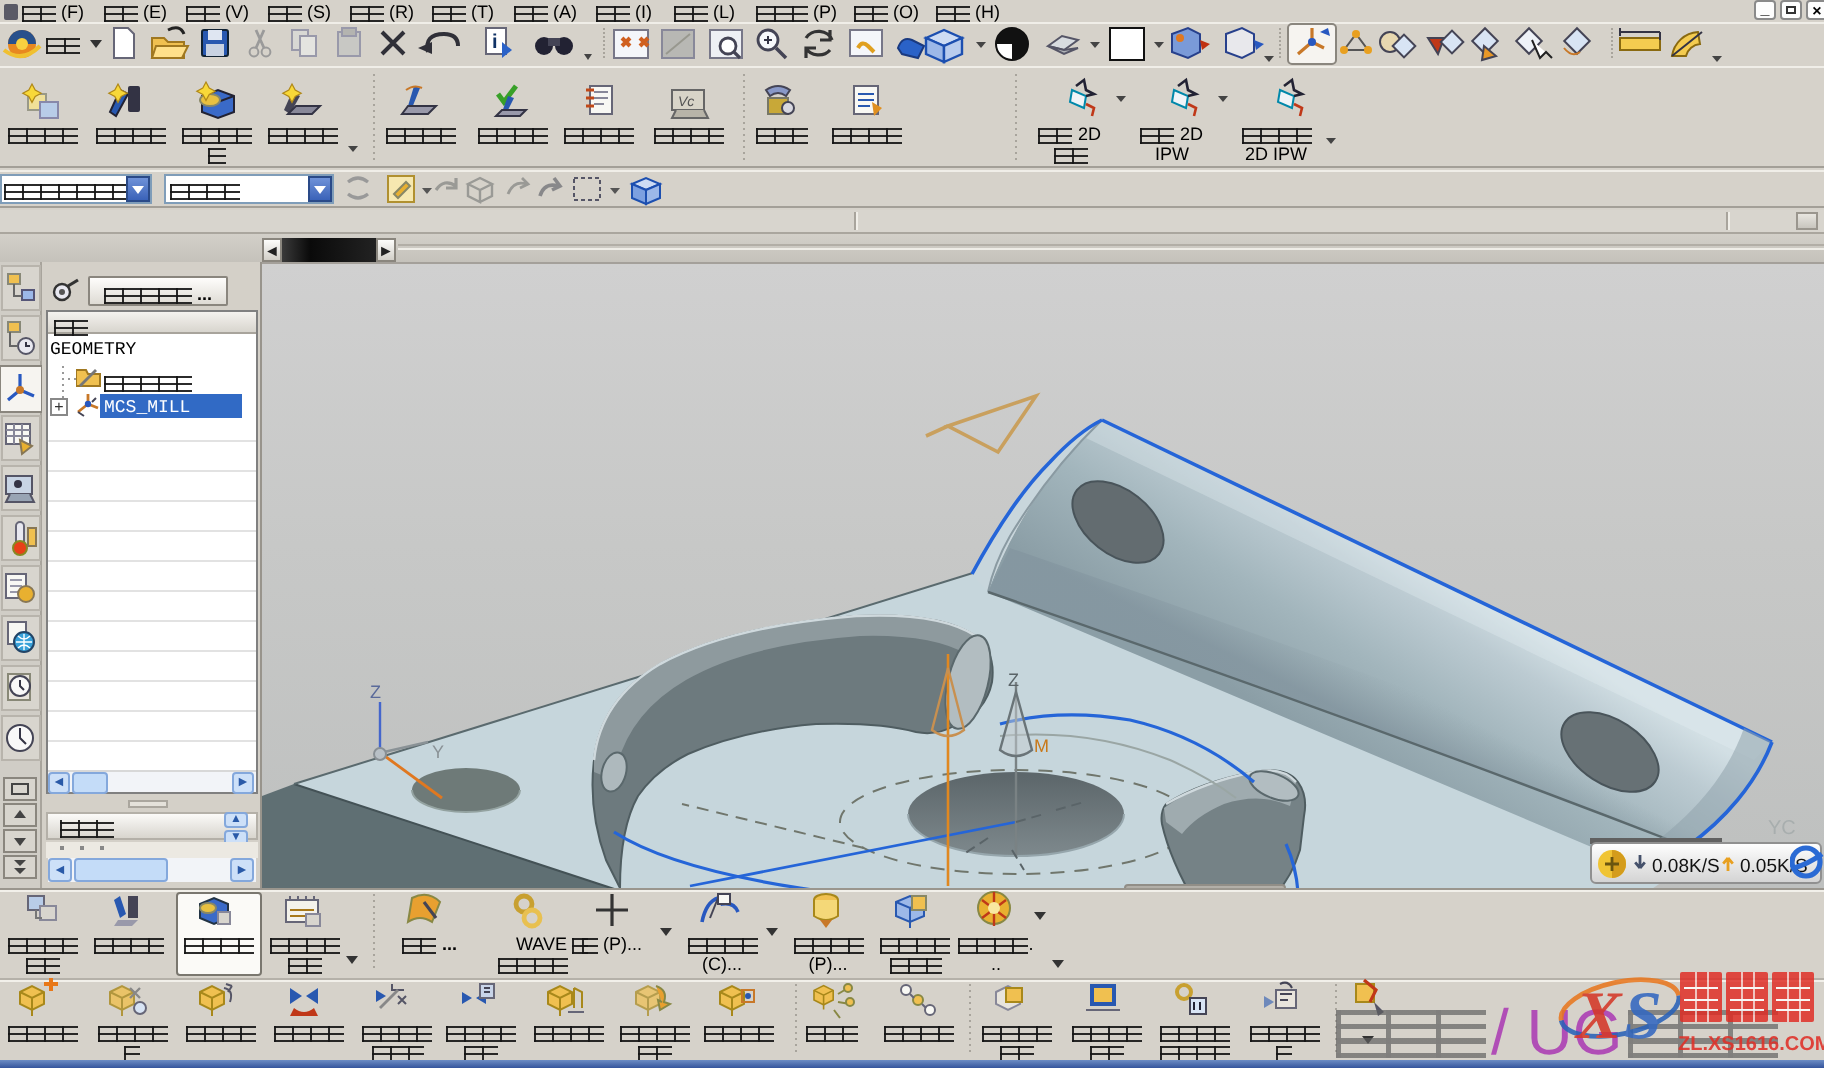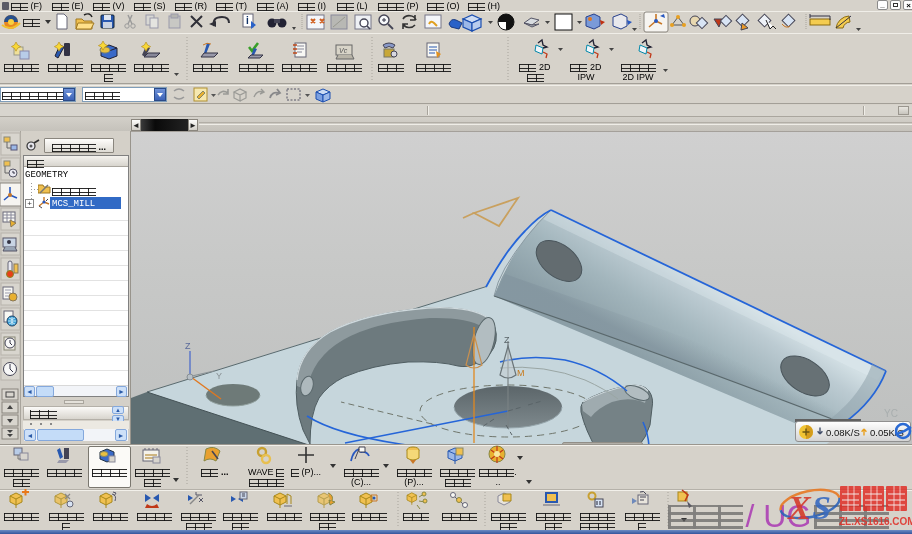--- a/index.html
+++ b/index.html
@@ -605,21 +605,21 @@
  <path d="M517,12 l6,0 -3,4 z" fill="#333"></path>
  <path d="M526,36 l6,0 -3,4 z" fill="#333"></path>
 </svg>
 <div class="lbl" style="left:2px;top:467px;width:38px"><span class="zh" style="width:35px"></span></div>
 <div class="lbl" style="left:12px;top:477px;width:18px"><span class="zh" style="width:17px"></span></div>
 <div class="lbl" style="left:45px;top:467px;width:38px"><span class="zh" style="width:35px"></span></div>
 <div class="lbl" style="left:90px;top:467px;width:38px"><span class="zh" style="width:35px"></span></div>
 <div class="lbl" style="left:133px;top:467px;width:38px"><span class="zh" style="width:35px"></span></div>
 <div class="lbl" style="left:143px;top:477px;width:18px"><span class="zh" style="width:17px"></span></div>
 <div class="lbl" style="left:196px;top:467px;width:38px"><span class="zh" style="width:17px"></span><span style="font-weight:bold"> ...</span></div>
-<div class="lbl" style="left:244px;top:467px;width:44px">WAVE <span class="zh" style="width:8px"></span></div>
+<div class="lbl" style="left:254px;top:467px;width:44px">WAVE <span class="zh" style="width:8px"></span></div>
 <div class="lbl" style="left:247px;top:477px;width:38px"><span class="zh" style="width:35px"></span></div>
 <div class="lbl" style="left:288px;top:467px;width:36px"><span class="zh" style="width:8px"></span> (P)...</div>
 <div class="lbl" style="left:342px;top:467px;width:38px"><span class="zh" style="width:35px"></span></div>
 <div class="lbl" style="left:348px;top:477px;width:26px">(C)...</div>
 <div class="lbl" style="left:395px;top:467px;width:38px"><span class="zh" style="width:35px"></span></div>
 <div class="lbl" style="left:401px;top:477px;width:26px">(P)...</div>
 <div class="lbl" style="left:438px;top:467px;width:38px"><span class="zh" style="width:35px"></span></div>
 <div class="lbl" style="left:444px;top:477px;width:27px"><span class="zh" style="width:26px"></span></div>
 <div class="lbl" style="left:478px;top:467px;width:40px"><span class="zh" style="width:35px"></span>.</div>
 <div class="lbl" style="left:490px;top:477px;width:16px">..</div>

